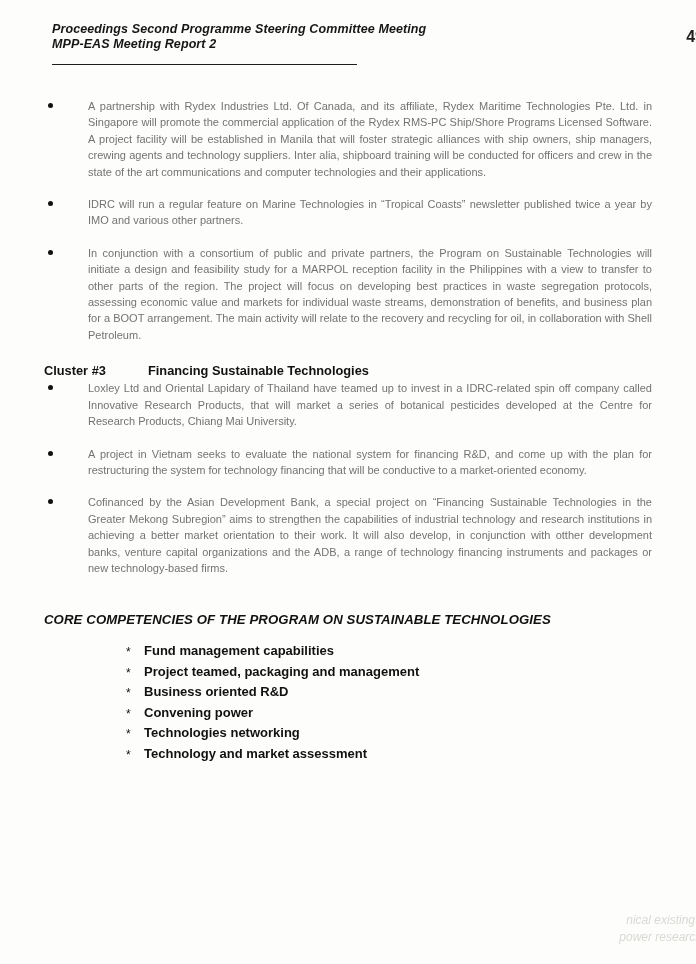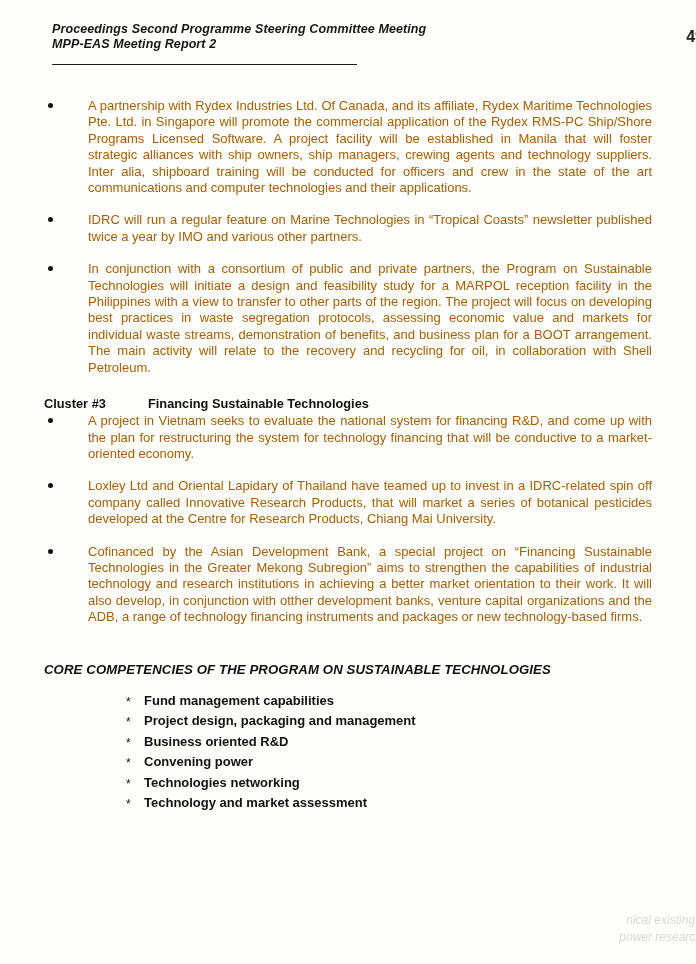--- a/index.html
+++ b/index.html
@@ -84,24 +84,24 @@
     position: absolute;
     left: 4px;
     top: 5px;
     width: 5px;
     height: 5px;
     background: #111;
     border-radius: 50%;
   }
   .bullet-item p {
     margin: 0;
-    font-size: 13px;
+    font-size: 11px;
     line-height: 16.4px;
     text-align: justify;
-    color: #a16207;
+    color: #737373;
   }
   .cluster-head {
     margin: 20px 0 2px 0;
     display: flex;
     font-size: 12.8px;
     font-weight: bold;
     color: #111;
   }
   .cluster-head .ch-label {
     width: 104px;
@@ -192,43 +192,43 @@
       <p>In conjunction with a consortium of public and private partners, the Program on Sustainable Technologies will initiate a design and feasibility study for a MARPOL reception facility in the Philippines with a view to transfer to other parts of the region. The project will focus on developing best practices in waste segregation protocols, assessing economic value and markets for individual waste streams, demonstration of benefits, and business plan for a BOOT arrangement. The main activity will relate to the recovery and recycling for oil, in collaboration with Shell Petroleum.</p>
     </div>
 
     <div class="cluster-head">
       <span class="ch-label">Cluster #3</span>
       <span>Financing Sustainable Technologies</span>
     </div>
 
     <div class="bullet-item">
       <span class="dot"></span>
+      <p>Loxley Ltd and Oriental Lapidary of Thailand have teamed up to invest in a IDRC-related spin off company called Innovative Research Products, that will market a series of botanical pesticides developed at the Centre for Research Products, Chiang Mai University.</p>
+    </div>
+
+    <div class="bullet-item">
+      <span class="dot"></span>
       <p>A project in Vietnam seeks to evaluate the national system for financing R&amp;D, and come up with the plan for restructuring the system for technology financing that will be conductive to a market-oriented economy.</p>
     </div>
 
     <div class="bullet-item">
       <span class="dot"></span>
-      <p>Loxley Ltd and Oriental Lapidary of Thailand have teamed up to invest in a IDRC-related spin off company called Innovative Research Products, that will market a series of botanical pesticides developed at the Centre for Research Products, Chiang Mai University.</p>
-    </div>
-
-    <div class="bullet-item">
-      <span class="dot"></span>
       <p>Cofinanced by the Asian Development Bank, a special project on “Financing Sustainable Technologies in the Greater Mekong Subregion” aims to strengthen the capabilities of industrial technology and research institutions in achieving a better market orientation to their work. It will also develop, in conjunction with otther development banks, venture capital organizations and the ADB, a range of technology financing instruments and packages or new technology-based firms.</p>
     </div>
 
     <div class="section-title">CORE COMPETENCIES OF THE PROGRAM ON SUSTAINABLE TECHNOLOGIES</div>
 
     <ul class="competency-list">
       <li>
         <span class="star">*</span>
         <span>Fund management capabilities</span>
       </li>
       <li>
         <span class="star">*</span>
-        <span>Project design, packaging and management</span>
+        <span>Project teamed, packaging and management</span>
       </li>
       <li>
         <span class="star">*</span>
         <span>Business oriented R&amp;D</span>
       </li>
       <li>
         <span class="star">*</span>
         <span>Convening power</span>
       </li>
       <li>

